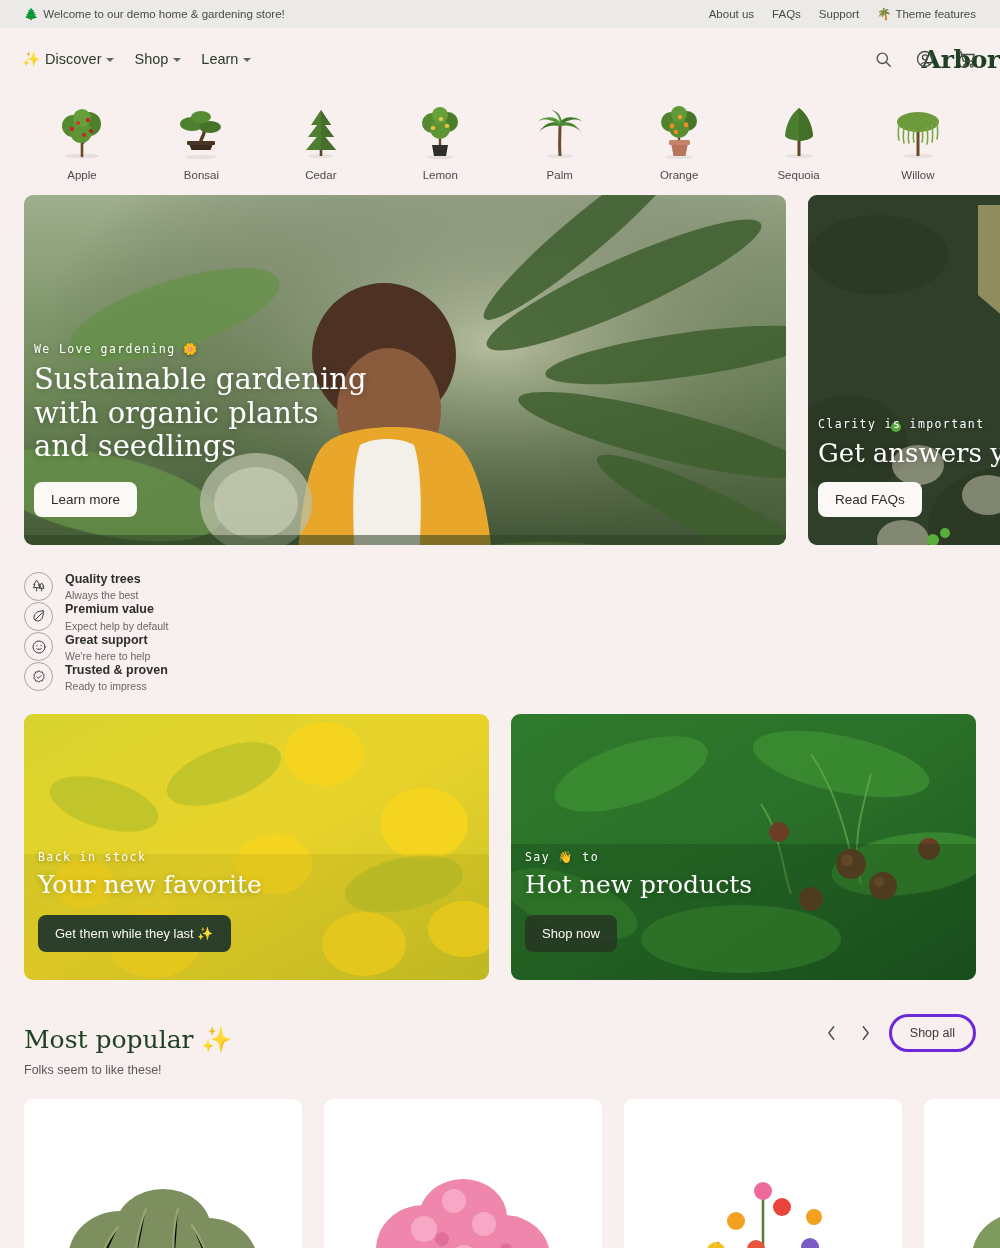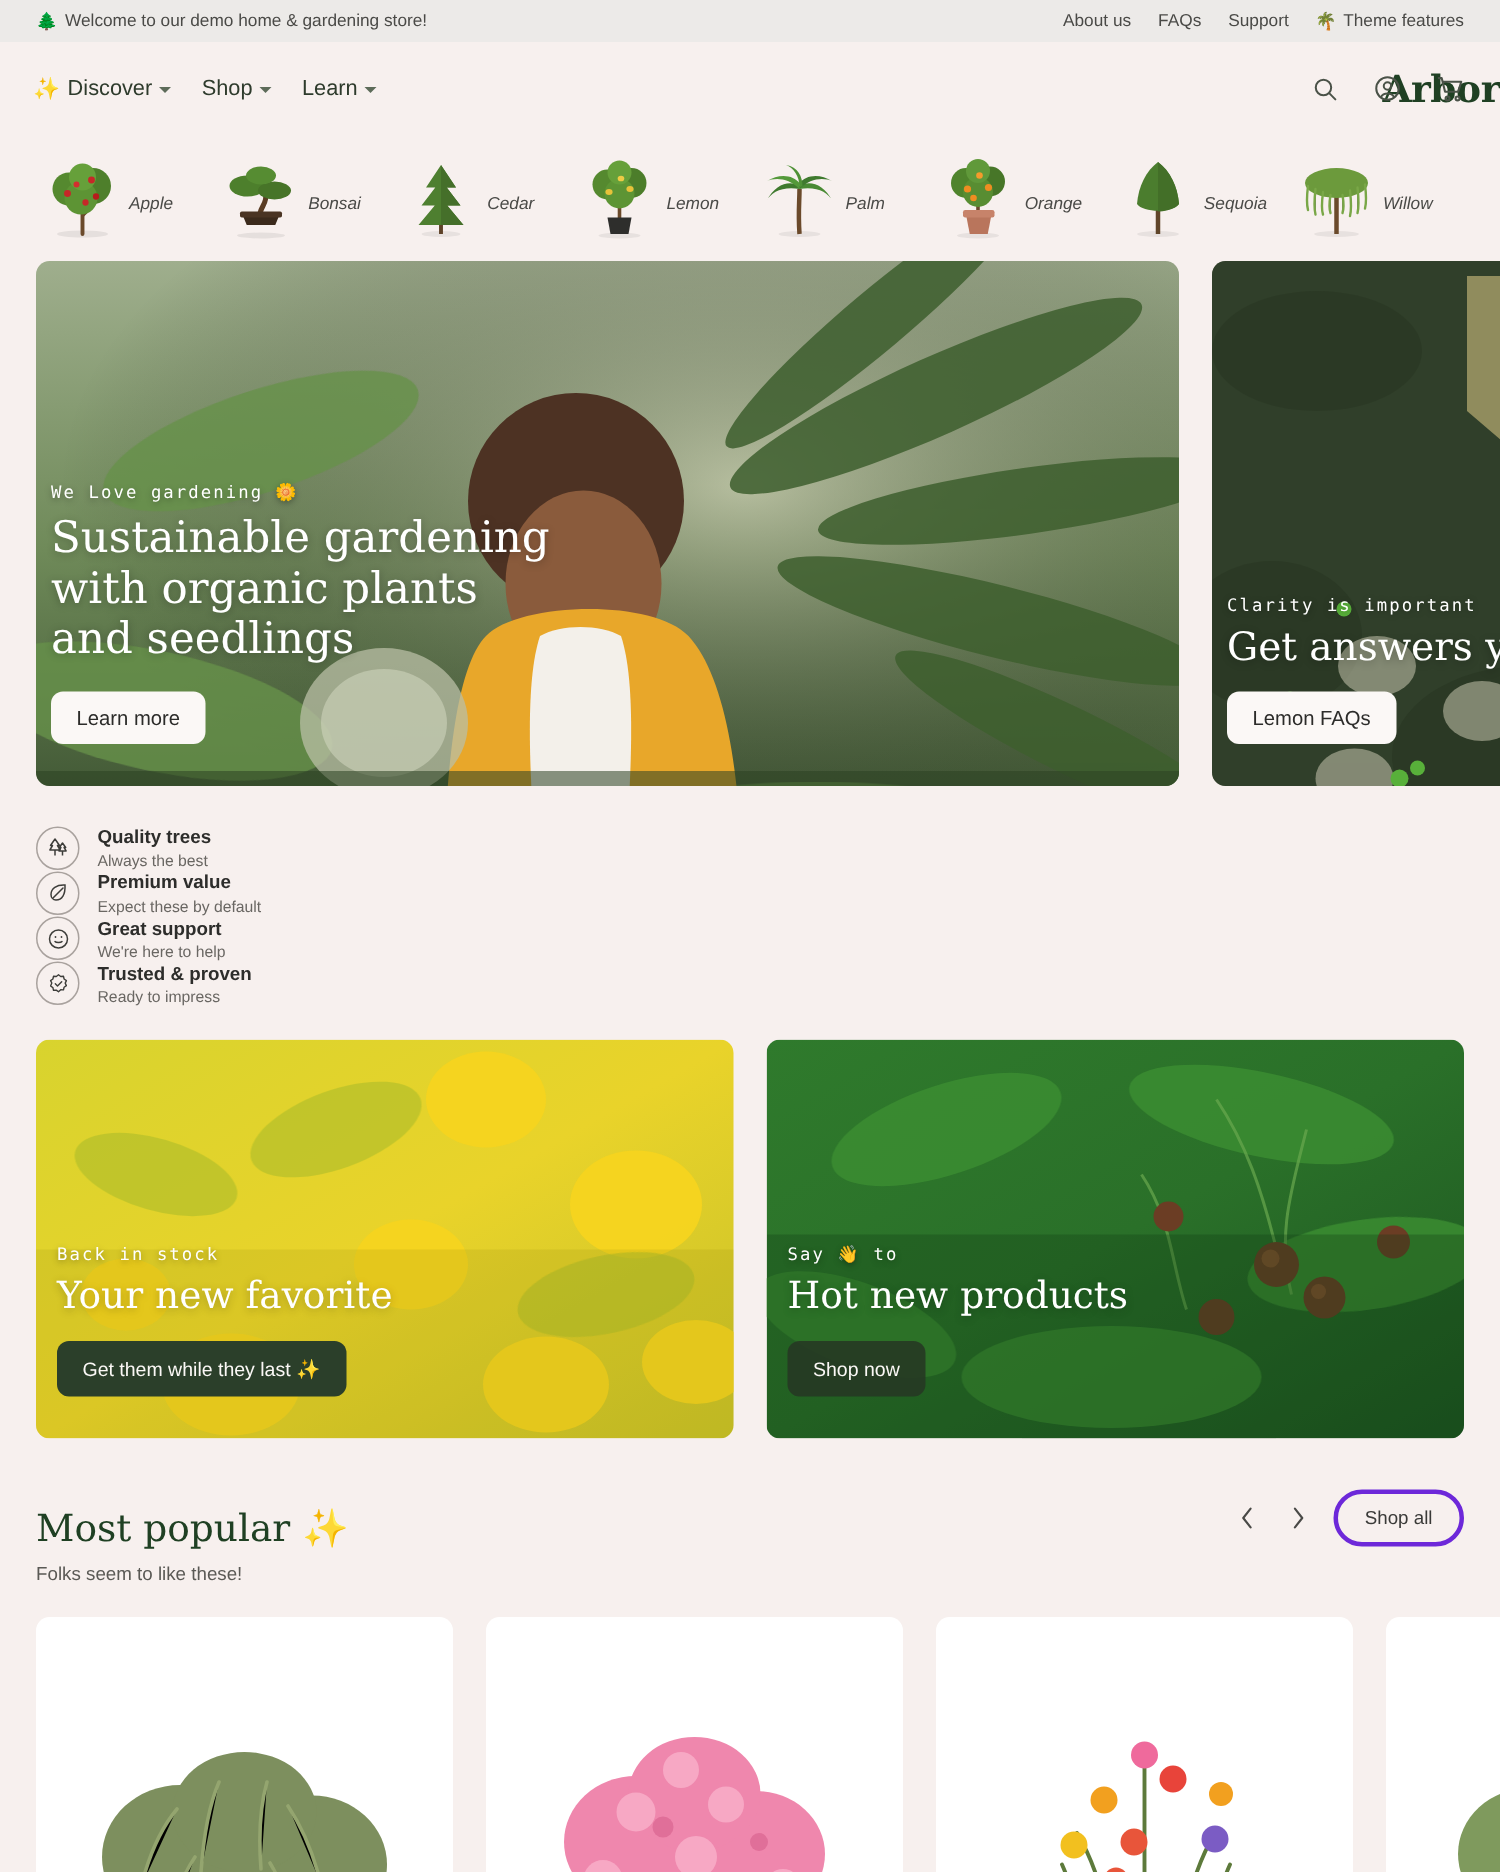--- a/index.html
+++ b/index.html
@@ -61,21 +61,21 @@
   }
   .header-icons { margin-left: auto; display: flex; align-items: center; gap: 22px; z-index:2;}
   .header-icons svg { display: block; }
 
   
   .cats {
     display: flex;
     justify-content: space-between;
     padding: 12px 24px 14px;
   }
-  .cat { width: 116px; display: flex; flex-direction: row; align-items: center; cursor: pointer; font-style: italic; }
+  .cat { width: 116px; display: flex; flex-direction: column; align-items: center; cursor: pointer; }
   .cat-img {
     width: 62px; height: 58px;
     display: flex; align-items: flex-end; justify-content: center;
     font-size: 40px; line-height: 1;
   }
   .cat-label { margin-top: 9px; font-size: 11.5px; color: #4a4a47; }
 
   
   .hero-wrap {
     display: flex; gap: 22px;
@@ -474,21 +474,21 @@
           <circle cx="205" cy="410" r="6"></circle>
             <circle cx="218" cy="403" r="5"></circle>
           <circle cx="88" cy="232" r="5"></circle>
             <circle cx="277" cy="352" r="5"></circle>
         </g>
       </svg>
     </div>
     <div class="hero-inner">
       <div class="eyebrow">Clarity is important</div>
       <h1 class="hero-title">Get answers you</h1>
-      <button class="btn-light">Lemon FAQs</button>
+      <button class="btn-light">Read FAQs</button>
     </div>
   </div>
 </div>
 
 <div class="benefits">
   <div class="benefit">
     <div class="benefit-ic">
       <svg width="16" height="16" viewBox="0 0 24 24" fill="none" stroke="#3d3d3a" stroke-width="1.5" stroke-linejoin="round">
         <path d="M8.5 3.5 4 10h2l-2.6 4.5h10.2L11 10h2z"></path>
           <path d="M8.5 14.5V20"></path>
@@ -504,21 +504,21 @@
 
   <div class="benefit">
     <div class="benefit-ic">
       <svg width="16" height="16" viewBox="0 0 24 24" fill="none" stroke="#3d3d3a" stroke-width="1.5" stroke-linecap="round">
         <path d="M18.5 4.5C10 4 4.5 8 4.5 14c0 3 2 5.5 5 5.5 6 0 9.5-5.5 9-15z"></path>
         <path d="M16.5 7.5 6.5 17.5"></path>
       </svg>
     </div>
     <div>
       <div class="benefit-t">Premium value</div>
-      <div class="benefit-s">Expect these by default</div>
+      <div class="benefit-s">Expect help by default</div>
     </div>
   </div>
 
   <div class="benefit">
     <div class="benefit-ic">
       <svg width="16" height="16" viewBox="0 0 24 24" fill="none" stroke="#3d3d3a" stroke-width="1.5" stroke-linecap="round">
         <circle cx="12" cy="12" r="9"></circle>
           <circle cx="9" cy="10" r=".9" fill="#3d3d3a" stroke="none"></circle>
         <circle cx="15" cy="10" r=".9" fill="#3d3d3a" stroke="none"></circle>
           <path d="M8.5 14.5c1 1.4 5.9 1.4 7 0"></path>

